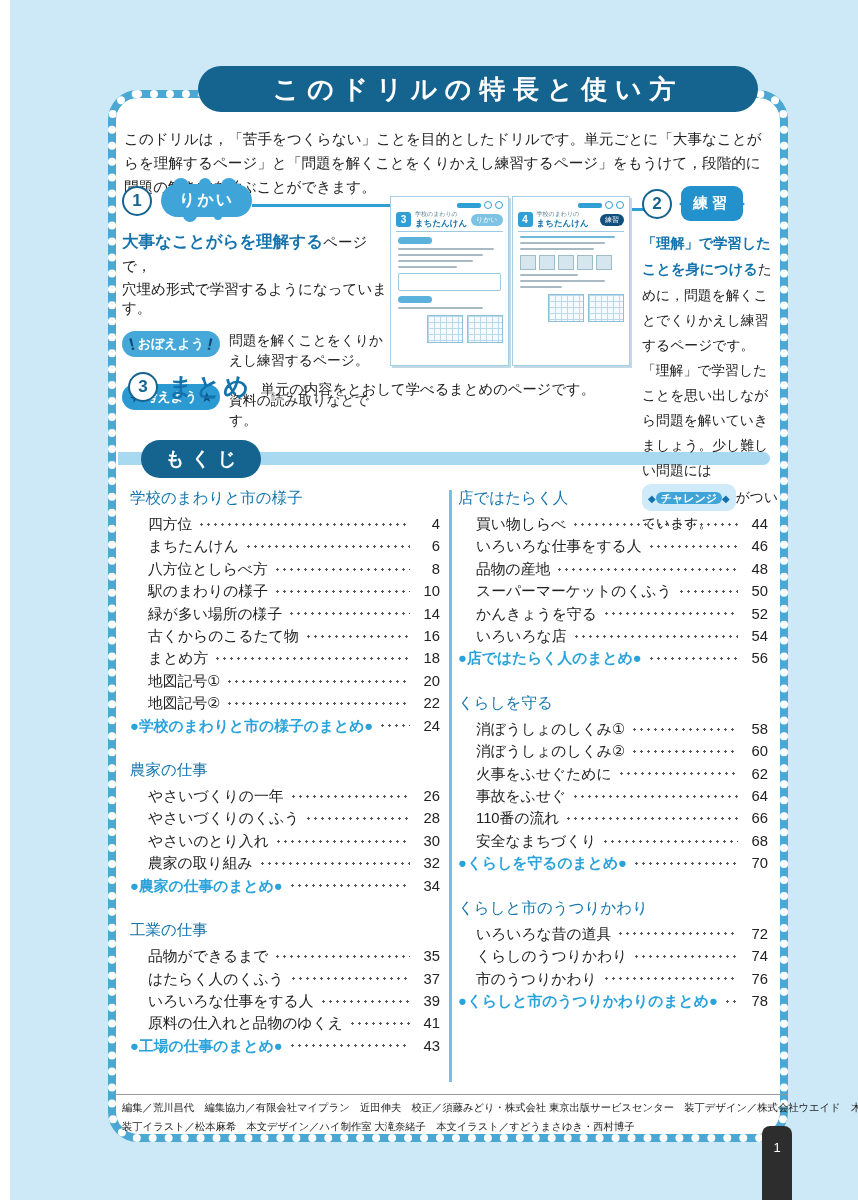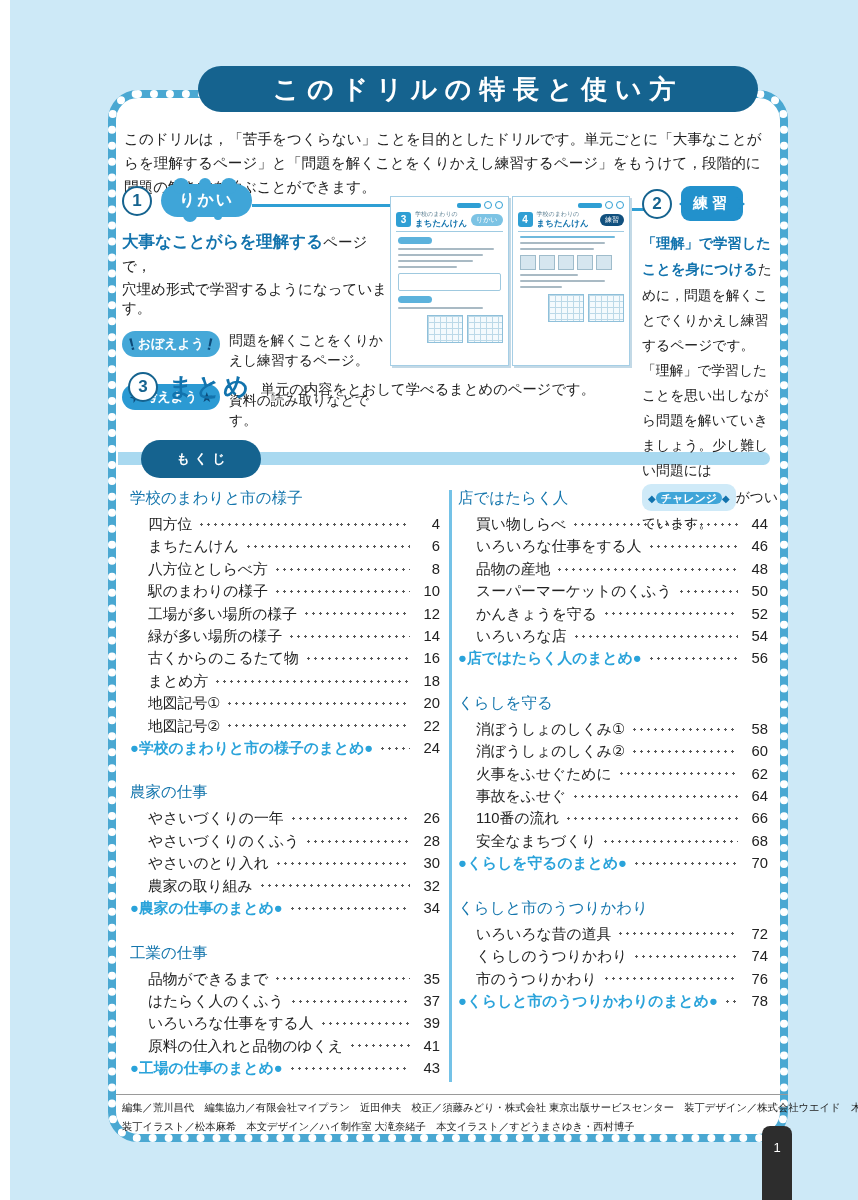--- a/index.html
+++ b/index.html
@@ -135,21 +135,21 @@
 
   
   .sec3{position:absolute;left:128px;top:370px;width:648px;display:flex;align-items:center;gap:10px;z-index:2;}
   .matome-title{font-weight:bold;font-size:25px;color:#1273ad;letter-spacing:2px;}
   .matome-desc{font-size:14.3px;margin-top:6px;}
 
   
   .mokuji-band{position:absolute;left:118px;top:452px;width:652px;height:13px;background:#a9d9f0;border-radius:0 8px 8px 0;z-index:1;}
   .mokuji-badge{
     position:absolute;left:141px;top:440px;width:120px;height:38px;z-index:2;
-    background:#15638f;border-radius:19px;color:#fff;font-weight:bold;font-size:13px;
+    background:#15638f;border-radius:19px;color:#fff;font-weight:bold;font-size:19px;
     letter-spacing:.35em;text-align:center;line-height:38px;text-indent:.35em;
   }
   .toc-divider{position:absolute;left:449px;top:490px;width:3px;height:592px;background:#74c2e7;z-index:1;}
   .toc-col{position:absolute;top:487px;width:310px;z-index:2;}
   .toc-col.c0{left:130px;}
   .toc-col.c1{left:458px;}
   .toc-sec-title{font-size:15.5px;font-weight:normal;color:#1576ad;line-height:22px;margin-bottom:4px;}
   .toc-sec-title:not(:first-child){margin-top:22px;}
   .toc-item{display:flex;align-items:baseline;line-height:22.4px;padding-left:18px;font-size:14.8px;}
   .toc-item.toc-summary{padding-left:0;}
@@ -314,25 +314,20 @@
         <span class="toc-label">八方位としらべ方</span>
         <span class="toc-dots"></span>
         <span class="toc-page">8</span>
       </div>
       <div class="toc-item">
         <span class="toc-label">駅のまわりの様子</span>
         <span class="toc-dots"></span>
         <span class="toc-page">10</span>
       </div>
       <div class="toc-item">
-        <span class="toc-label">工場が多い場所の様子</span>
-        <span class="toc-dots"></span>
-        <span class="toc-page">12</span>
-      </div>
-      <div class="toc-item">
         <span class="toc-label">緑が多い場所の様子</span>
         <span class="toc-dots"></span>
         <span class="toc-page">14</span>
       </div>
       <div class="toc-item">
         <span class="toc-label">古くからのこるたて物</span>
         <span class="toc-dots"></span>
         <span class="toc-page">16</span>
       </div>
       <div class="toc-item">

